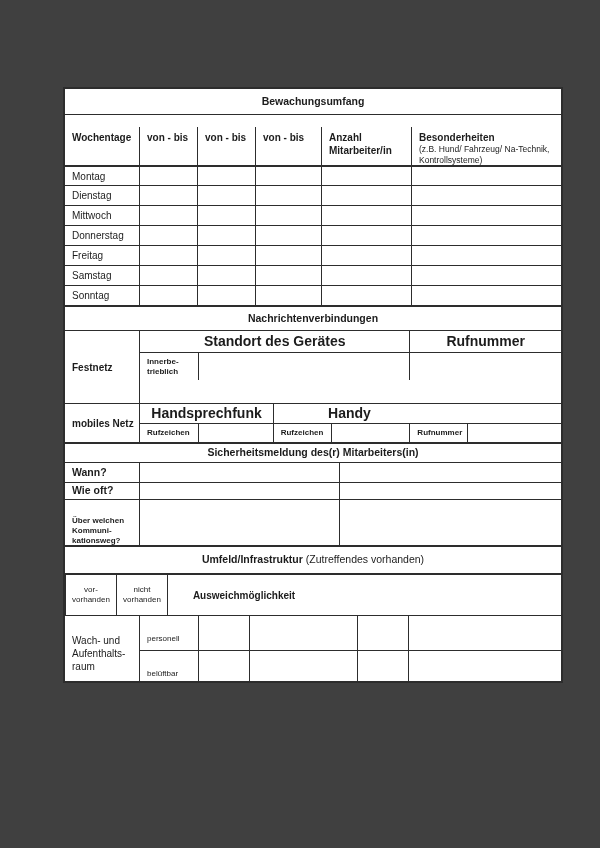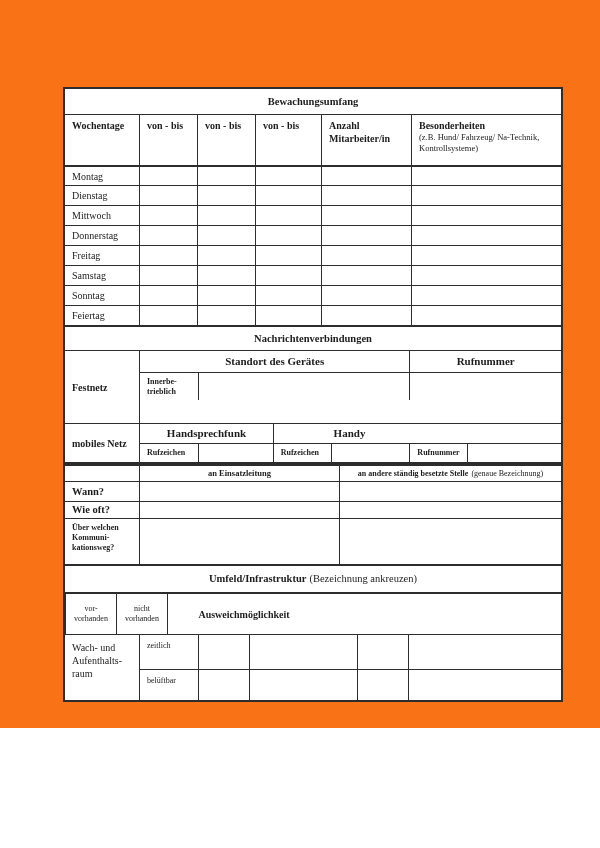--- a/index.html
+++ b/index.html
@@ -1,42 +1,42 @@
 <!DOCTYPE html>
 <html><head>
 <meta charset="utf-8">
 <style>
   :root{ --bc:#2d2d2d; --tc:#1c1c1c; }
   html,body{margin:0;padding:0;background:#fff;}
-  .page{position:relative;width:600px;height:728px;background:#f97316;
-        font-family:Liberation Serif, serif;color:var(--tc);overflow:hidden;}
+  .page{position:relative;width:600px;height:848px;background:#404040;
+        font-family:Liberation Sans, sans-serif;color:var(--tc);overflow:hidden;}
   .form{position:absolute;left:63px;top:87px;width:500px;border:2px solid var(--bc);
         box-sizing:border-box;background:#fff;}
   .sec{border-top:2px solid var(--bc);}
   .sec.f{border-top:none;}
   .r{display:flex;border-top:1px solid var(--bc);box-sizing:border-box;}
   .r.f{border-top:none;}
   .bt2{border-top-width:2px;}
   .blk{display:flex;border-top:1px solid var(--bc);box-sizing:border-box;}
   .c{border-left:1px solid var(--bc);display:flex;align-items:center;
      box-sizing:border-box;min-width:0;overflow:hidden;}
   .c.f{border-left:none;}
   .col{flex:1;display:flex;flex-direction:column;border-left:1px solid var(--bc);
        box-sizing:border-box;min-width:0;}
   .ctr{justify-content:center;text-align:center;}
   .pl{padding-left:7px;padding-right:3px;}
-  .top{align-items:flex-start;}
+  .top{align-items:flex-start;margin-top:12px;}
   .pt{padding-top:4px;}
   .pt6{padding-top:6px;}
   .vcol{flex-direction:column;justify-content:flex-start;align-items:flex-start;}
   .vcolc{flex-direction:column;justify-content:center;align-items:center;}
   .b{font-weight:700;}
   .s8{font-size:8px;line-height:1.25;}
   .s85{font-size:8.5px;line-height:1.3;}
-  .s95{font-size:11px;line-height:1.25;}
+  .s95{font-size:14px;line-height:1.25;}
   .s10{font-size:10px;line-height:1.3;}
   .s105{font-size:10.5px;line-height:1.3;}
   .pre{white-space:pre-line;}
   .nw{white-space:nowrap;}
   .gap{margin-left:3px;}
 </style>
 </head>
 <body>
 
 <div class="page">
@@ -108,28 +108,20 @@
         <div class="c" style="width:150px"></div>
       </div>
       <div class="r" style="height:20px">
         <div class="c f pl s10" style="width:74px">Sonntag</div>
         <div class="c" style="width:58px"></div>
         <div class="c" style="width:58px"></div>
         <div class="c" style="width:66px"></div>
         <div class="c" style="width:90px"></div>
         <div class="c" style="width:150px"></div>
       </div>
-      <div class="r" style="height:20px">
-        <div class="c f pl s10" style="width:74px">Feiertag</div>
-        <div class="c" style="width:58px"></div>
-        <div class="c" style="width:58px"></div>
-        <div class="c" style="width:66px"></div>
-        <div class="c" style="width:90px"></div>
-        <div class="c" style="width:150px"></div>
-      </div>
     </div>
 
     <div class="sec">
       <div class="r f" style="height:23px">
         <div class="c f ctr b s105" style="width:496px">Nachrichtenverbindungen</div>
       </div>
 
       <div class="blk bt2" style="height:73px">
         <div class="c f pl b s10" style="width:74px">Festnetz</div>
         <div class="col">
@@ -159,27 +151,22 @@
             <div class="c pl b s8" style="width:58px">Rufzeichen</div>
             <div class="c" style="width:79px"></div>
             <div class="c pl b s8" style="width:58px">Rufnummer</div>
             <div class="c" style="width:94px"></div>
           </div>
         </div>
       </div>
     </div>
 
     <div class="sec">
-      <div class="r bt2" style="height:17px">
-        <div class="c f" style="width:74px"></div>
-        <div class="c ctr b s85" style="width:200px">an Einsatzleitung</div>
-        <div class="c ctr s8 nw" style="width:222px">
-          <span class="b">an andere ständig besetzte Stelle</span>
-          <span class="gap">(genaue Bezeichnung)</span>
-        </div>
+      <div class="r f" style="height:18px">
+        <div class="c f ctr b s105" style="width:496px">Sicherheitsmeldung des(r) Mitarbeiters(in)</div>
       </div>
       <div class="r" style="height:20px">
         <div class="c f pl b s105" style="width:74px">Wann?</div>
         <div class="c" style="width:200px"></div>
         <div class="c" style="width:222px"></div>
       </div>
       <div class="r" style="height:17px">
         <div class="c f pl b s105" style="width:74px">Wie oft?</div>
         <div class="c" style="width:200px"></div>
         <div class="c" style="width:222px"></div>
@@ -190,38 +177,38 @@
 kationsweg?</div>
         <div class="c" style="width:200px"></div>
         <div class="c" style="width:222px"></div>
       </div>
     </div>
 
     <div class="sec">
       <div class="r f ctr" style="height:26px">
         <div class="c f ctr s105" style="width:496px">
           <span class="b">Umfeld/Infrastruktur</span>
-          <span class="gap">(Bezeichnung ankreuzen)</span>
+          <span class="gap">(Zutreffendes vorhanden)</span>
         </div>
       </div>
       <div class="r bt2" style="height:42px">
         <div class="c ctr s8 pre" style="width:51px">vor-
 vorhanden</div>
         <div class="c ctr s8 pre" style="width:51px">nicht
 vorhanden</div>
         <div class="c ctr b s10" style="width:153px">Ausweichmöglichkeit</div>
       </div>
 
       <div class="blk bt2" style="height:66px">
         <div class="c f pl s10 pre top pt6" style="width:74px">Wach- und
 Aufenthalts-
 raum</div>
         <div class="col">
           <div class="r f" style="height:35px">
-            <div class="c f pl s8 top pt6" style="width:58px">zeitlich</div>
+            <div class="c f pl s8 top pt6" style="width:58px">personell</div>
             <div class="c" style="width:51px"></div>
             <div class="c" style="width:109px"></div>
             <div class="c" style="width:51px"></div>
             <div class="c" style="width:153px"></div>
           </div>
           <div class="r" style="height:31px">
             <div class="c f pl s8 top pt6" style="width:58px">belüftbar</div>
             <div class="c" style="width:51px"></div>
             <div class="c" style="width:109px"></div>
             <div class="c" style="width:51px"></div>

